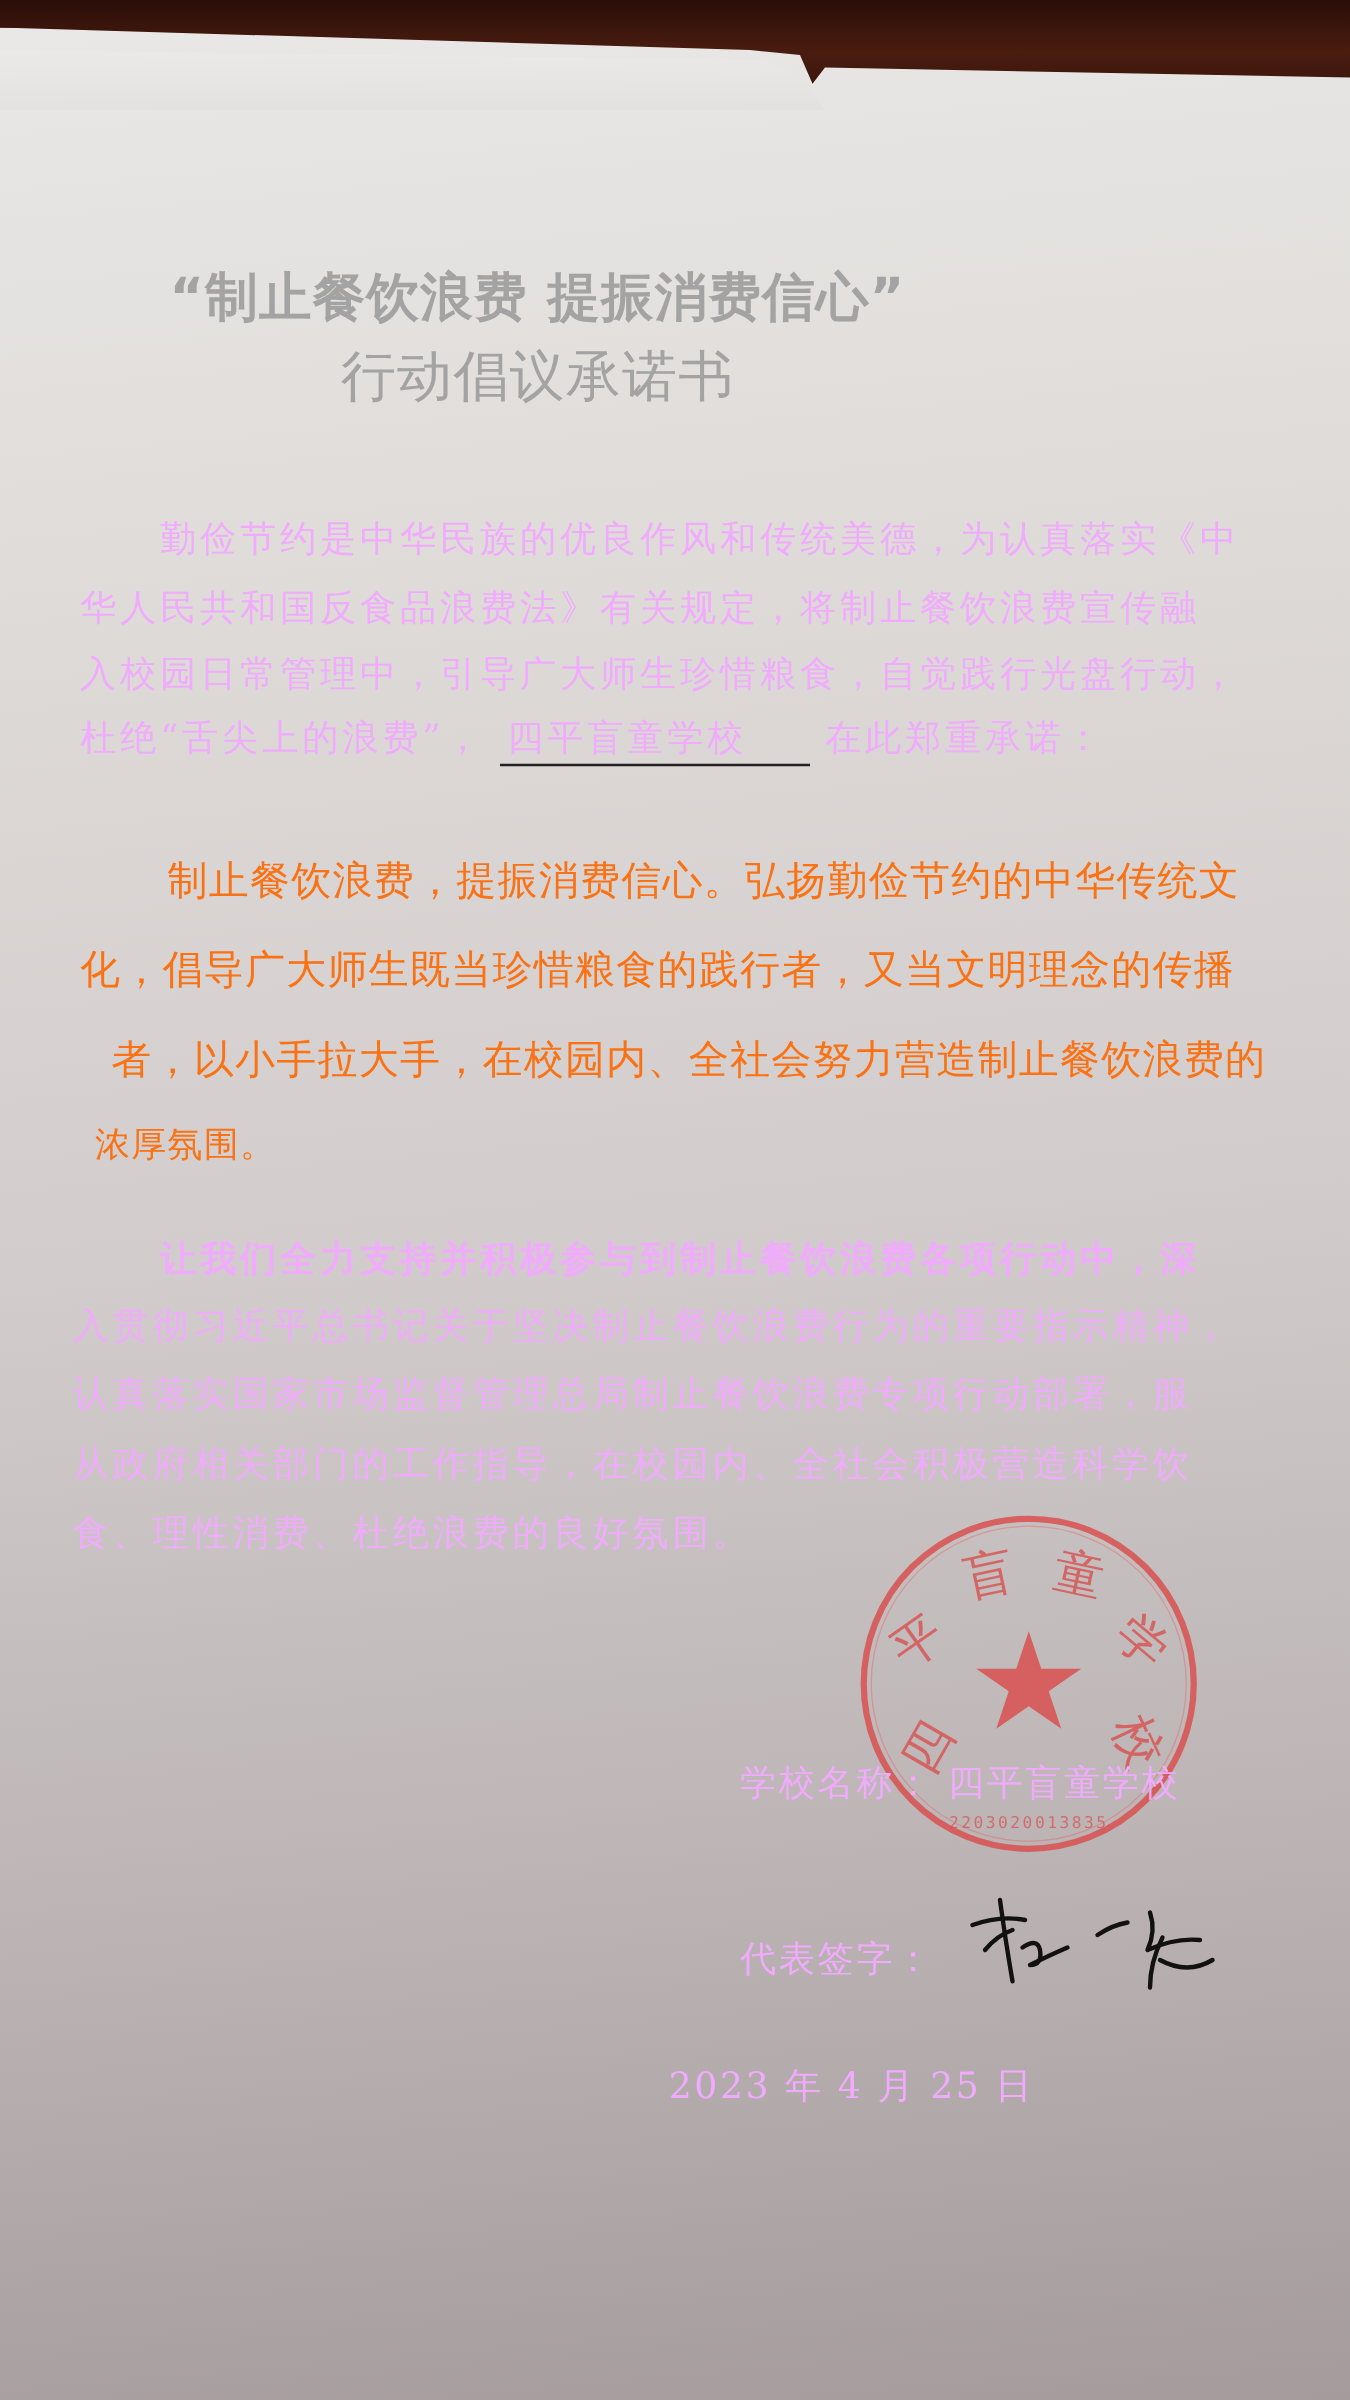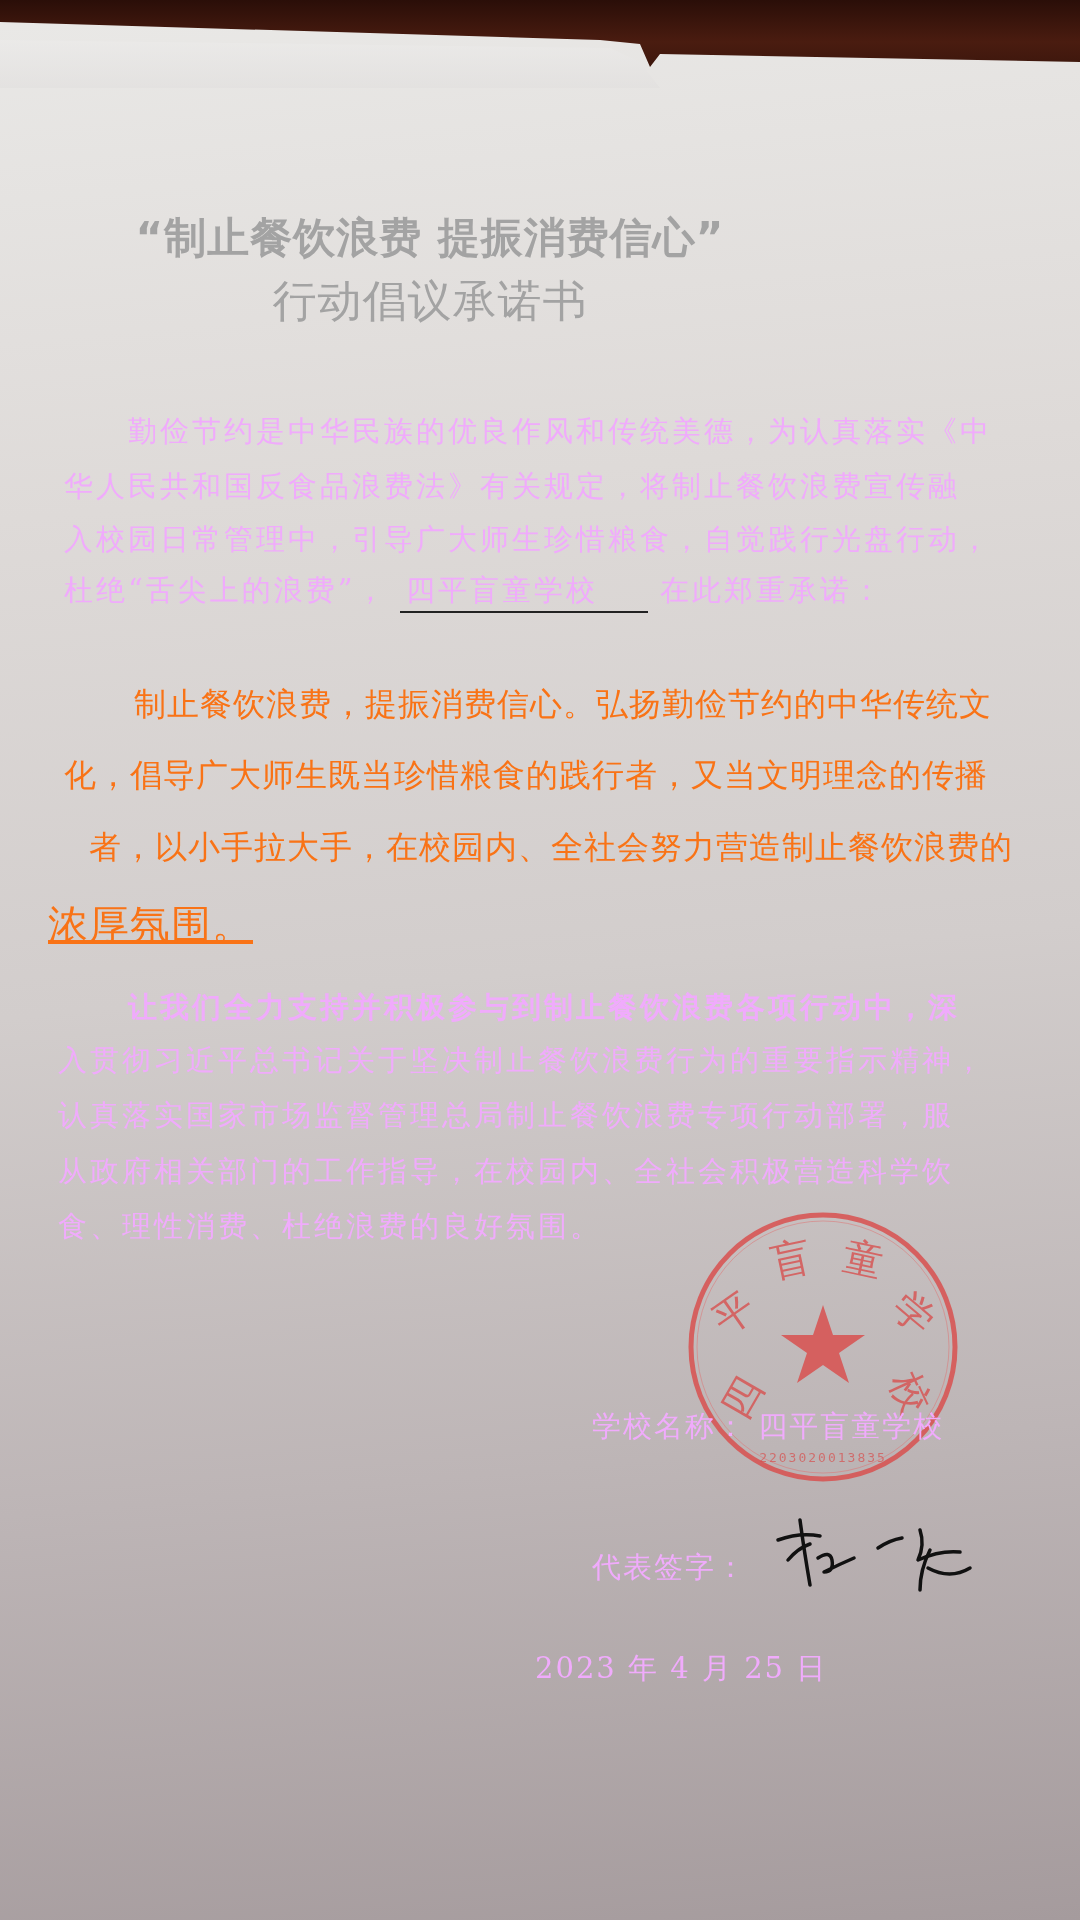--- a/index.html
+++ b/index.html
@@ -94,21 +94,21 @@
     <span>杜绝“舌尖上的浪费”，</span>
     <span class="blank">四平盲童学校</span>
     <span>在此郑重承诺：</span>
   </div>
 </div>
 
 <div>
   <div class="line sans" style="left:134px; top:683px; font-size:32px;">制止餐饮浪费，提振消费信心。弘扬勤俭节约的中华传统文</div>
   <div class="line sans" style="left:64px; top:754px; font-size:32px;">化，倡导广大师生既当珍惜粮食的践行者，又当文明理念的传播</div>
   <div class="line sans" style="left:64px; top:826px; font-size:32px;margin-left:25px;">者，以小手拉大手，在校园内、全社会努力营造制止餐饮浪费的</div>
-  <div class="line sans" style="left:48px; top:897px; font-size:40px;text-decoration:underline;">浓厚氛围。</div>
+  <div class="line sans" style="left:76px; top:897px; font-size:28px;">浓厚氛围。</div>
 </div>
 
 <div>
   <div class="line" style="left:128px; top:988px;font-weight:bold;">让我们全力支持并积极参与到制止餐饮浪费各项行动中，深</div>
   <div class="line" style="left:58px; top:1041px;">入贯彻习近平总书记关于坚决制止餐饮浪费行为的重要指示精神，</div>
   <div class="line" style="left:58px; top:1096px;">认真落实国家市场监督管理总局制止餐饮浪费专项行动部署，服</div>
   <div class="line" style="left:58px; top:1152px;">从政府相关部门的工作指导，在校园内、全社会积极营造科学饮</div>
   <div class="line" style="left:58px; top:1207px;">食、理性消费、杜绝浪费的良好氛围。</div>
 </div>
 

